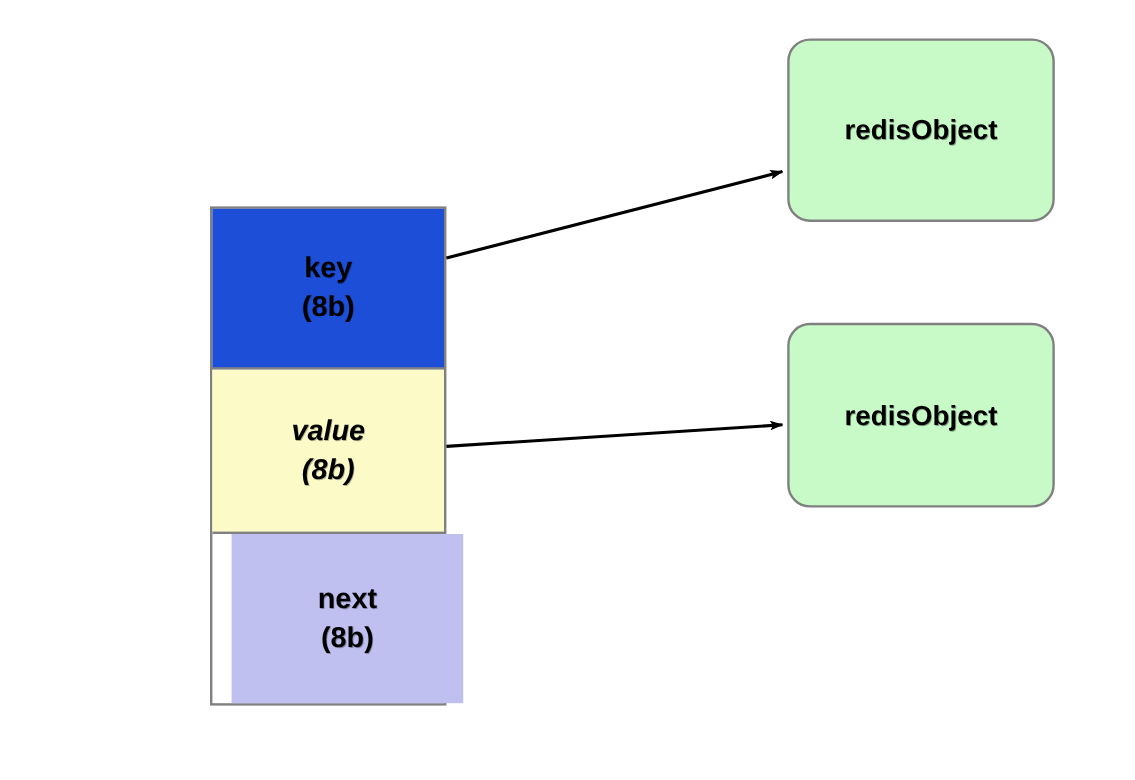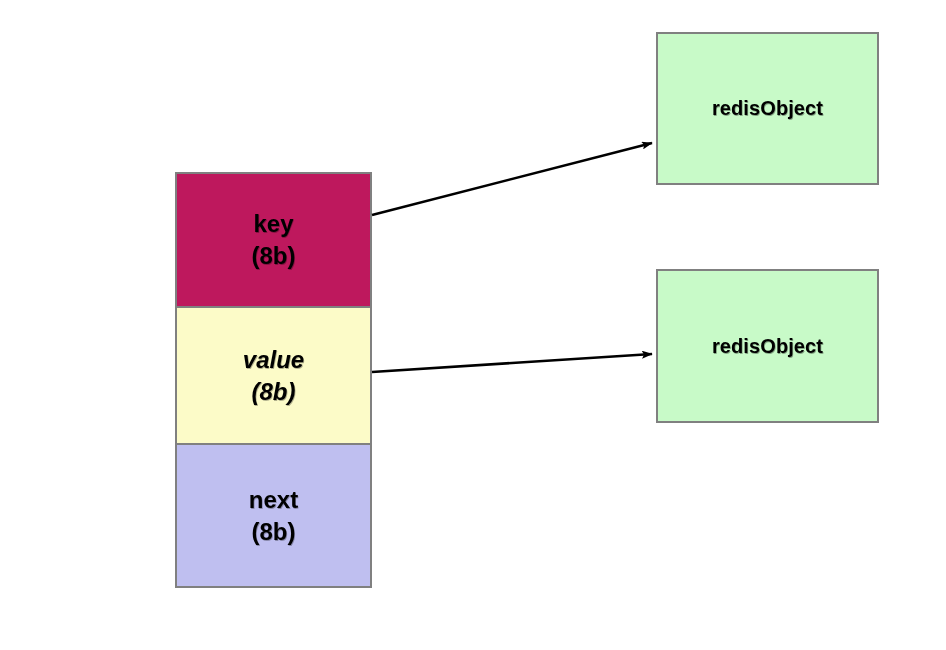--- a/index.html
+++ b/index.html
@@ -77,27 +77,29 @@
   }
   #struct-cell-value {
     height: 137px;
     background: #fcfbc8;
     border-bottom: 2px solid #808080;
     font-style: italic;
   }
   #struct-cell-next {
     height: 141px;
     background: #bfbff0;
+    margin-left: 16px;
   }
 
   
   .obj-node {
     background: #c8fac8;
-    font-size: 20px;
+    font-size: 23px;
     letter-spacing: 0.1px;
+    border-radius: 19px;
   }
   #redis-object-key {
     left: 656px;
     top: 32px;
     width: 223px;
     height: 153px;
   }
   #redis-object-value {
     left: 656px;
     top: 269px;
@@ -115,21 +117,21 @@
     pointer-events: none;
   }
 </style>
 </head>
 <body style="background: rgb(255, 255, 255);">
 
 <div id="diagram-canvas">
 
   <div id="struct-node">
 
-    <div class="struct-cell" id="struct-cell-key" style="background: #be185d;">
+    <div class="struct-cell" id="struct-cell-key" style="background: #1d4ed8;">
       <span class="cell-line">key</span>
       <span class="cell-line">(8b)</span>
     </div>
 
     <div class="struct-cell" id="struct-cell-value" style="background: rgb(252, 251, 200);">
       <span class="cell-line">value</span>
       <span class="cell-line">(8b)</span>
     </div>
 
     <div class="struct-cell" id="struct-cell-next" style="background: rgb(191, 191, 240);">

